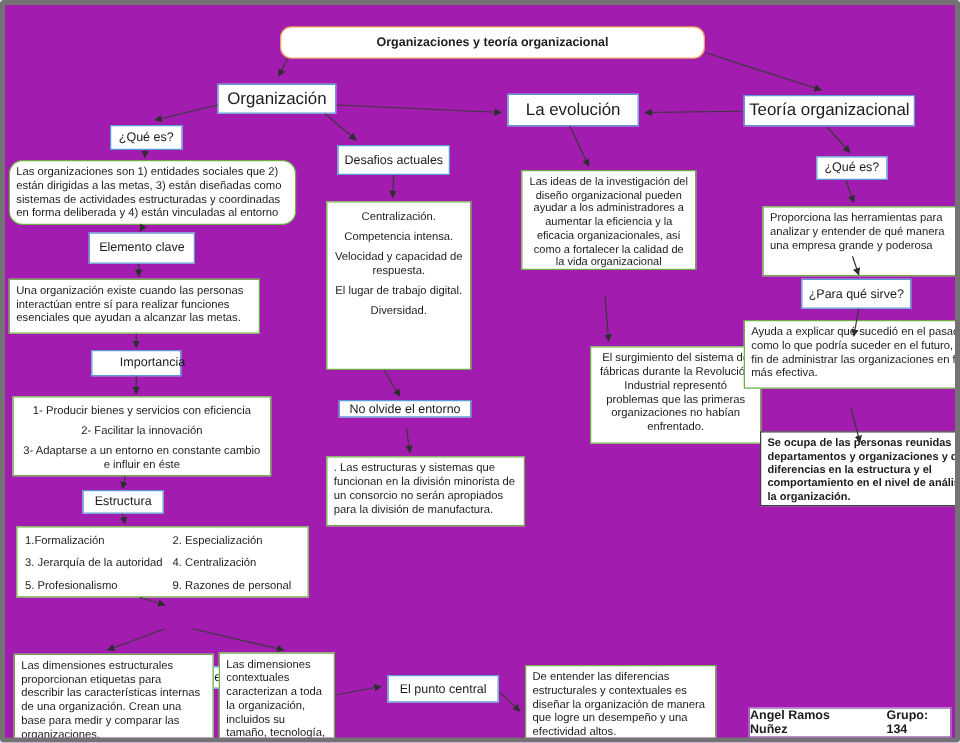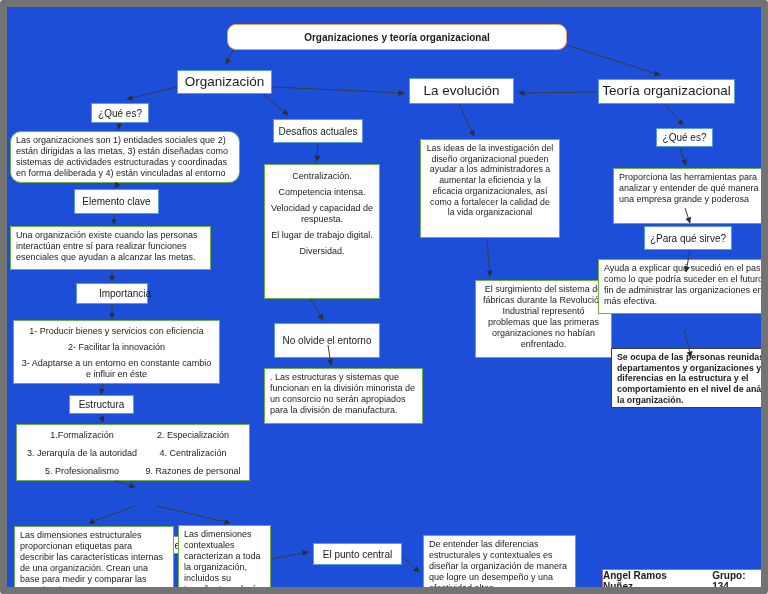--- a/index.html
+++ b/index.html
@@ -1,16 +1,16 @@
 <!DOCTYPE html>
 <html style="--label-border: #5b9bd5; --content-border: #70ad47; --title-border: #eb9e63; --footer-border: #9b6fae; --note-border: #3f3f3f;"><head>
 <meta charset="utf-8">
 <style>
   html,body{margin:0;padding:0;background:#ffffff;font-family:"Liberation Sans",sans-serif;}
-  .page{position:relative;width:768px;height:594px;background:#1d4ed8;border:7px solid #737373;border-radius:3px;box-sizing:border-box;overflow:hidden;}
+  .page{position:relative;width:768px;height:594px;background:#a21caf;border:4px solid #737373;border-radius:3px;box-sizing:border-box;overflow:hidden;}
   .b{position:absolute;box-sizing:border-box;background:#ffffff;color:#1c1c1c;}
   .lbl{border:1.4px solid var(--label-border,#5b9bd5);display:flex;align-items:center;justify-content:center;text-align:center;font-size:10px;line-height:1.1;padding:1px 2px;}
   .main{font-size:13.5px;}
   .grn{border:1.4px solid var(--content-border,#70ad47);font-size:9px;line-height:1.22;padding:3px 5px;}
   .ctr{text-align:center;}
   .ttl{border:1.8px solid var(--title-border,#eb9e63);border-radius:9px;font-size:10px;font-weight:bold;display:flex;align-items:center;justify-content:center;}
   .blk{border:1.4px solid var(--note-border,#3f3f3f);font-size:8.8px;line-height:1.22;padding:3px 5px;}
   .ftr{border:1.4px solid var(--footer-border,#9b6fae);font-size:10px;font-weight:bold;display:flex;align-items:center;justify-content:center;gap:16px;}
   .item{margin:0 0 5px 0;}
   .grid6{display:grid;grid-template-columns:1fr 104px;row-gap:7px;font-size:9px;padding:5px 4px 3px 6px;}
@@ -74,21 +74,21 @@
   <div class="b grn" style="left:3px;top:219px;width:201px;height:44px;">Una organización existe cuando las personas interactúan entre sí para realizar funciones esenciales que ayudan a alcanzar las metas.</div>
 
   <div class="b lbl" style="left:69px;top:276px;width:72px;height:21px;padding-left:28px;">Importancia</div>
   <div class="b grn ctr" style="left:6px;top:313px;width:207px;height:64px;padding-top:5px;">
     <div class="item">1- Producir bienes y servicios con eficiencia</div>
     <div class="item">2- Facilitar la innovación</div>
     <div class="item">3- Adaptarse a un entorno en constante cambio e influir en éste</div>
   </div>
 
   <div class="b lbl" style="left:62px;top:388px;width:65px;height:19px;">Estructura</div>
-  <div class="b grn grid6" style="left:9px;top:417px;width:234px;height:57px;text-align:center;">
+  <div class="b grn grid6" style="left:9px;top:417px;width:234px;height:57px;">
     <span>1.Formalización</span>
     <span>2. Especialización</span>
     <span>3. Jerarquía de la autoridad</span>
     <span>4. Centralización</span>
     <span>5. Profesionalismo</span>
     <span>9. Razones de personal</span>
   </div>
 
   <div class="b lbl" style="left:91px;top:481px;width:100px;height:18px;margin-top:48px;">¿Como se dividen?</div>
   <div class="b grn" style="left:7px;top:519px;width:160px;height:72px;">Las dimensiones estructurales proporcionan etiquetas para describir las características internas de una organización. Crean una base para medir y comparar las organizaciones.</div>
@@ -99,24 +99,24 @@
 
   <div class="b lbl" style="left:266px;top:112px;width:90px;height:24px;">Desafios actuales</div>
   <div class="b grn ctr" style="left:257px;top:157px;width:116px;height:135px;padding-top:6px;">
     <div class="item">Centralización.</div>
     <div class="item">Competencia intensa.</div>
     <div class="item">Velocidad y capacidad de respuesta.</div>
     <div class="item">El lugar de trabajo digital.</div>
     <div class="item">Diversidad.</div>
   </div>
 
-  <div class="b lbl" style="left:267px;top:316px;width:106px;height:35px;">No olvide el entorno</div>
+  <div class="b lbl" style="left:267px;top:316px;width:106px;height:14px;">No olvide el entorno</div>
   <div class="b grn" style="left:257px;top:361px;width:159px;height:56px;">. Las estructuras y sistemas que funcionan en la división minorista de un consorcio no serán apropiados para la división de manufactura.</div>
 
-  <div class="b grn ctr small" style="left:413px;top:132px;width:140px;height:99px;">Las ideas de la investigación del diseño organizacional pueden ayudar a los administradores a aumentar la eficiencia y la eficacia organizacionales, así como a fortalecer la calidad de la vida organizacional</div>
+  <div class="b grn ctr small" style="left:413px;top:132px;width:140px;height:80px;">Las ideas de la investigación del diseño organizacional pueden ayudar a los administradores a aumentar la eficiencia y la eficacia organizacionales, así como a fortalecer la calidad de la vida organizacional</div>
   <div class="b grn ctr" style="left:421px;top:273px;width:137px;height:78px;margin-left:47px;">El surgimiento del sistema de fábricas durante la Revolución Industrial representó problemas que las primeras organizaciones no habían enfrentado.</div>
 
   <div class="b lbl" style="left:649px;top:121px;width:57px;height:19px;">¿Qué es?</div>
   <div class="b grn" style="left:606px;top:161px;width:161px;height:56px;">Proporciona las herramientas para analizar y entender de qué manera una empresa grande y poderosa</div>
 
   <div class="b lbl" style="left:637px;top:219px;width:88px;height:24px;">¿Para qué sirve?</div>
   <div class="b grn" style="left:591px;top:252px;width:211px;height:55px;">Ayuda a explicar qué sucedió en el pasado, así como lo que podría suceder en el futuro, con el fin de administrar las organizaciones en forma más efectiva.</div>
 
   <div class="b blk" style="left:604px;top:341px;width:194px;height:60px;font-weight:bold;">Se ocupa de las personas reunidas en departamentos y organizaciones y de las diferencias en la estructura y el comportamiento en el nivel de análisis de la organización.</div>
 

